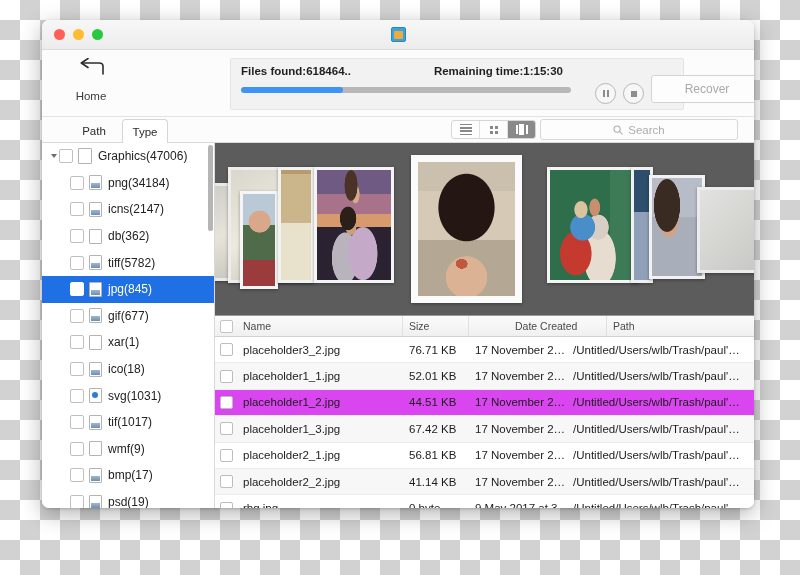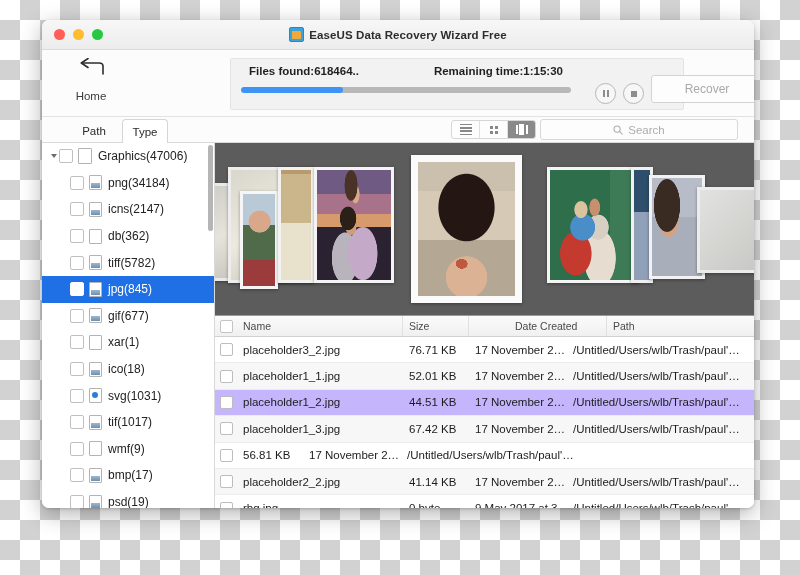--- a/index.html
+++ b/index.html
@@ -74,21 +74,21 @@
 
   .progress-panel {
     position: absolute; left: 188px; top: 8px;
     width: 452px; height: 50px;
     background: #f2f2f2;
     border: 1px solid #e4e4e4;
     border-radius: 2px;
   }
   .prog-row {
     position: absolute; left: 10px; right: 8px; top: 6px;
-    display: flex; justify-content: space-between; align-items: baseline; margin-left: 8px;
+    display: flex; justify-content: space-between; align-items: baseline;
   }
   .prog-text { font-size: 11.5px; color: #1f1f1f; font-weight: bold; }
   .prog-right { margin-right: 112px; }
   .progbar {
     position: absolute; left: 10px; top: 28px;
     width: 330px; height: 6px;
     background: #b8b8b8; border-radius: 3px; overflow: hidden;
   }
   .progbar-fill { height: 100%; background: #3d94f6; border-radius: 3px; }
 
@@ -247,21 +247,21 @@
   .th.date { width: 98px; margin-left: 40px; }
   .th.path { flex: 1; border-right: none; }
   .thcb { width: 11px; height: 11px; border: 1px solid #c4c4c4; border-radius: 2px; background: #fff; }
 
   .trow {
     display: flex; height: 25.4px; align-items: center;
     font-size: 11.5px; color: #1c1c1c;
     border-bottom: 1px solid #ececec; cursor: default;
   }
   .trow.alt { background: #f7f7f7; }
-  .trow.sel { background: #c4b5fd; }
+  .trow.sel { background: #d946ef; }
   .td { padding-left: 6px; box-sizing: border-box; white-space: nowrap; overflow: hidden; }
   .td.cb { width: 22px; padding-left: 0; display: flex; justify-content: center; }
   .td.name { width: 166px; }
   .td.size { width: 66px; }
   .td.date { width: 98px; }
   .td.path { flex: 1; }
   .rowcb { width: 11px; height: 11px; border: 1px solid #bdbdbd; border-radius: 2px; background: #fff; flex: none; }
 </style>
 </head>
 <body>
@@ -269,21 +269,20 @@
 <div id="window">
 
   <div class="titlebar">
     <div class="lights">
       <div class="light red"></div>
       <div class="light yellow"></div>
       <div class="light green"></div>
     </div>
     <div class="title-wrap">
       <div class="app-icon"></div>
-      <div class="win-title">EaseUS Data Recovery Wizard Free</div>
     </div>
   </div>
 
   <div class="toolbar">
 
     <div class="home-btn">
       <div class="home-arrow">
         <svg width="28" height="20" viewBox="0 0 28 20">
           <path d="M26 16 L26 8 Q26 5 22 5 L5 5" stroke="#2c2c2c" stroke-width="1.6" fill="none" stroke-linecap="round"></path>
           <path d="M11 0.5 L4.3 5 L11 9.5" stroke="#2c2c2c" stroke-width="1.6" fill="none" stroke-linecap="round" stroke-linejoin="round"></path>
@@ -549,20 +548,21 @@
               </div>
               <div class="td name">placeholder1_3.jpg</div>
               <div class="td size">67.42 KB</div>
               <div class="td date">17 November 2…</div>
               <div class="td path">/Untitled/Users/wlb/Trash/paul'…</div>
             </div>
             <div class="trow">
               <div class="td cb">
                 <span class="rowcb"></span>
               </div>
+              <div class="td name">placeholder2_1.jpg</div>
               <div class="td size">56.81 KB</div>
               <div class="td date">17 November 2…</div>
               <div class="td path">/Untitled/Users/wlb/Trash/paul'…</div>
             </div>
             <div class="trow alt">
               <div class="td cb">
                 <span class="rowcb"></span>
               </div>
               <div class="td name">placeholder2_2.jpg</div>
               <div class="td size">41.14 KB</div>

